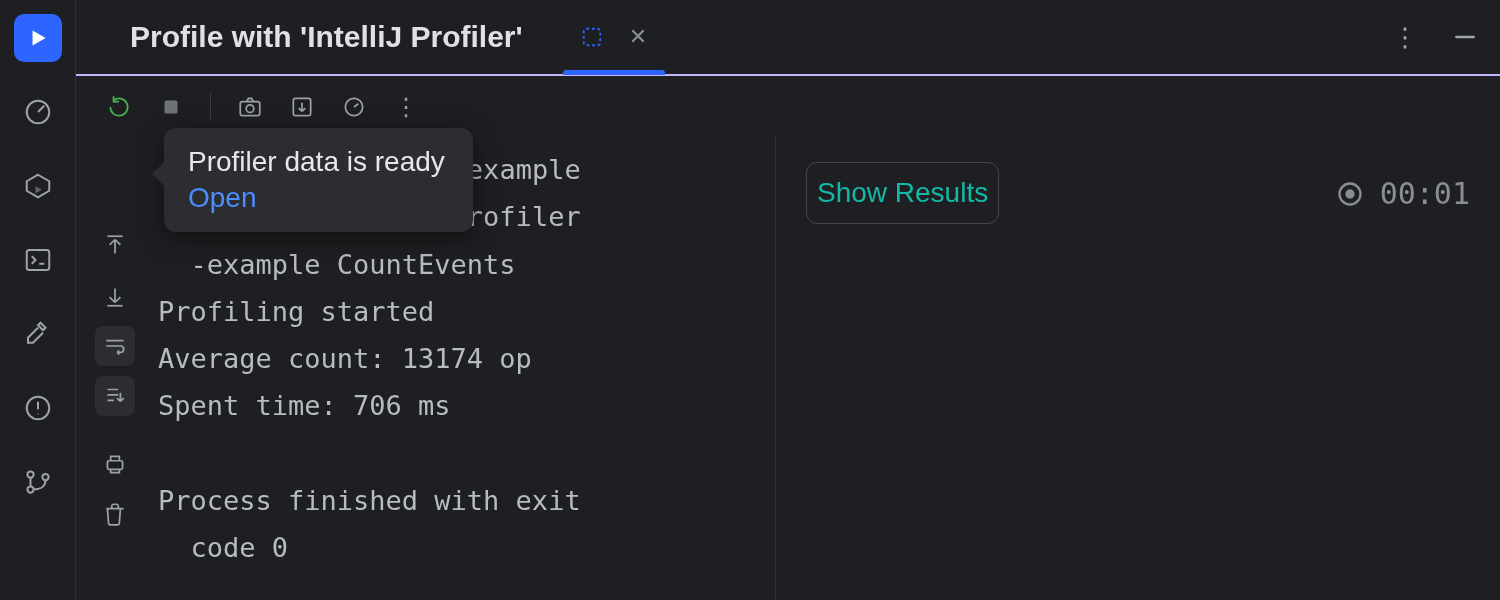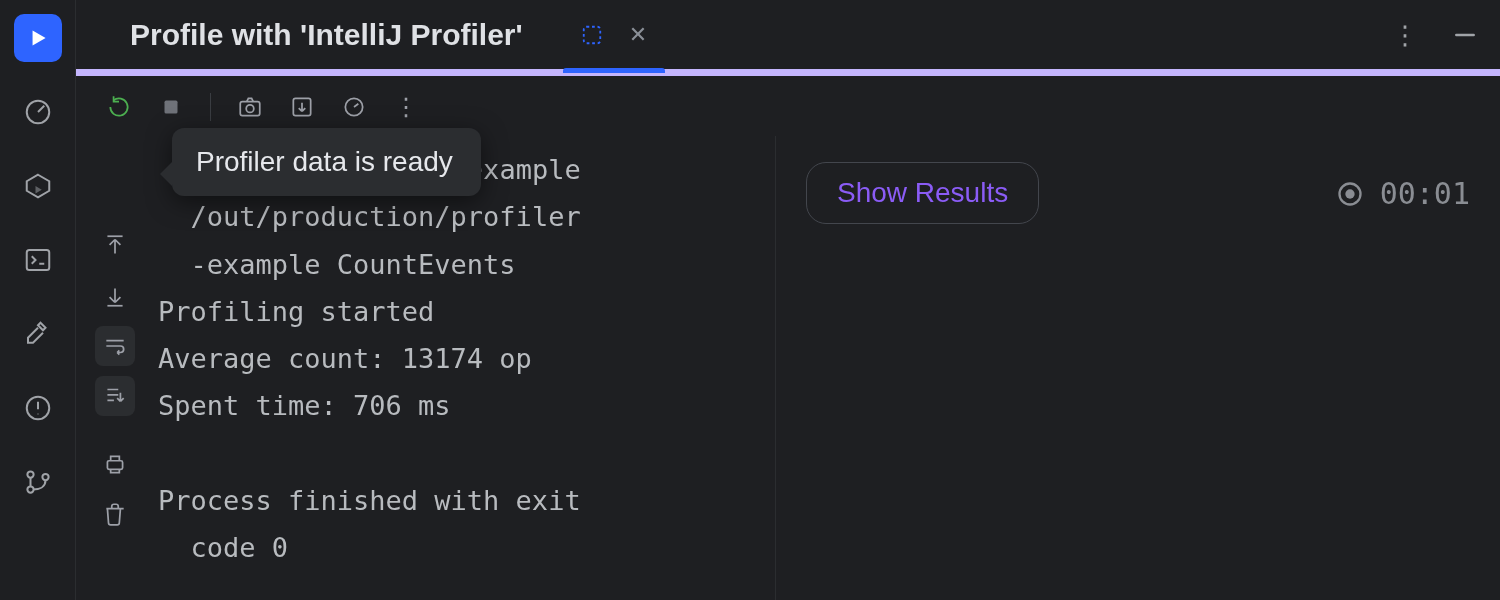--- a/index.html
+++ b/index.html
@@ -42,21 +42,21 @@
     flex: 1;
     display: flex;
     flex-direction: column;
     position: relative;
   }
   
   .tabrow {
     height: 76px;
     display: flex;
     align-items: center;
-    border-bottom: 7px solid #c4b5fd;
+    border-bottom: 2px solid #c4b5fd;
     padding: 0 20px 0 54px;
   }
   .tab-title {
     font-size: 30px;
     font-weight: 600;
     color: #dfe1e5;
     margin-right: 36px;
     white-space: nowrap;
   }
   .tab {
@@ -138,34 +138,34 @@
   .right-panel {
     flex:1;
     padding: 26px 30px;
     display:flex;
     align-items:flex-start;
     justify-content:space-between;
   }
   .show-btn {
     border: 1px solid #43464d;
     background: transparent;
-    color: #8b5cf6;
+    color: #14b8a6;
     font-size: 28px;
-    padding: 14px 30px;
-    border-radius: 20px;
+    padding: 14px 10px;
+    border-radius: 11px;
     cursor: pointer;
   }
   .rec-timer { display:flex; align-items:center; gap:16px; color:#8a8d93; font-family:"SF Mono",monospace; font-size:30px;margin-top:14px; }
   .rec-dot { width:28px; height:28px; }
   .rec-dot svg { width:28px; height:28px; }
   
   .popover {
     position: absolute;
     top: 128px;
-    left: 96px;
+    left: 88px;
     background: #2b2d30;
     border-radius: 12px;
     padding: 18px 28px 18px 24px;
     box-shadow: 0 6px 24px rgba(0,0,0,.5);
     z-index: 20;
   }
   .popover .pop-title { font-size: 28px; color:#e6e8ec; }
   .popover .pop-link  { font-size: 28px; color:#4b8dff; margin-top: 4px; cursor:pointer; }
   .popover::before {
     content:"";
@@ -344,14 +344,15 @@
               </svg>
           </span>
           <span>00:01</span>
         </div>
       </div>
     </div>
   </div>
 
   <div class="popover">
     <div class="pop-title">Profiler data is ready</div>
+    <div class="pop-link">Open</div>
   </div>
 </div>
 
 </body></html>

